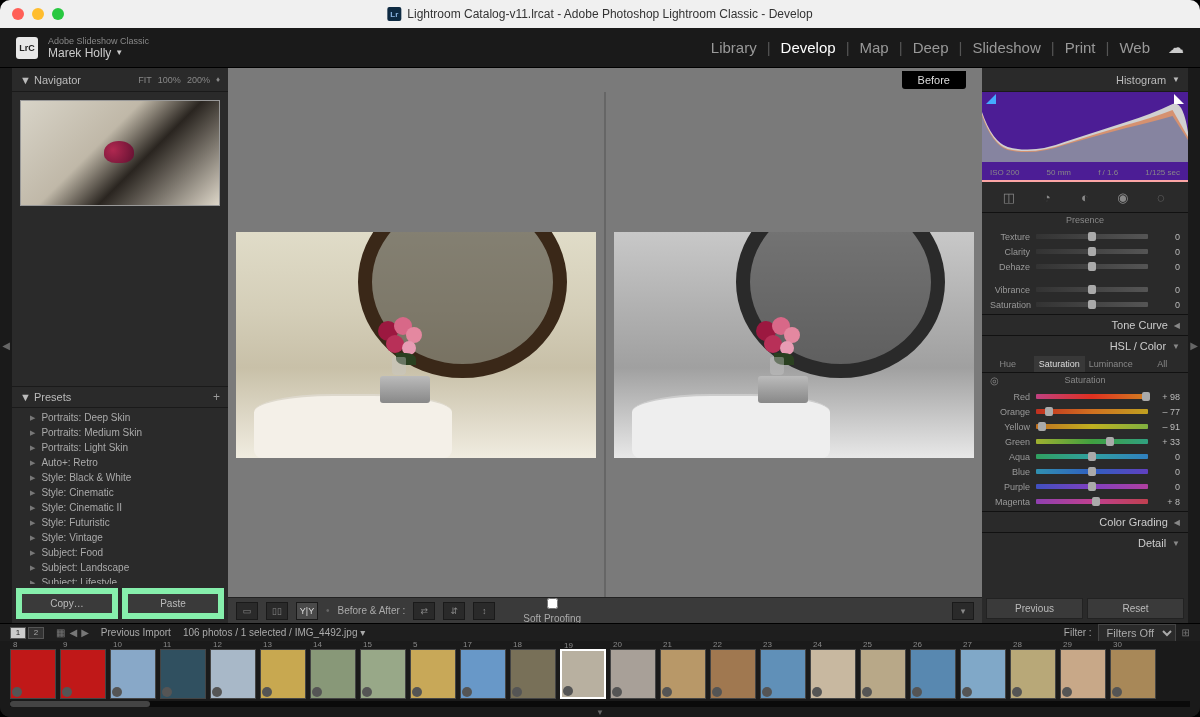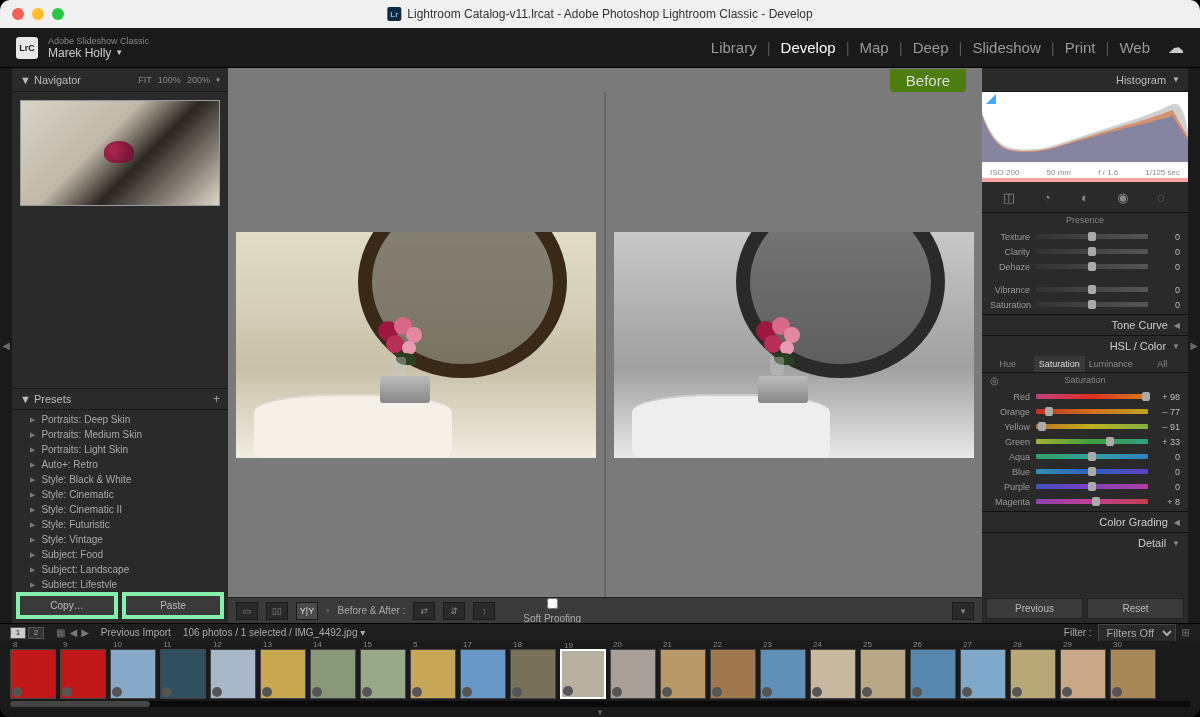--- a/index.html
+++ b/index.html
@@ -33,25 +33,25 @@
 .panel-header { height: 24px; display: flex; align-items: center; justify-content: space-between; padding: 0 8px; font-size: 11px; color: #bbb; border-bottom: 1px solid #1a1a1a; }
 .panel-header.right-align { justify-content: flex-end; gap: 6px; }
 .nav-zoom { font-size: 9px; color: #888; display:flex; gap:6px; align-items:center; }
 .nav-preview { margin: 8px; border: 1px solid #999; height: 106px; background: linear-gradient(135deg, #d8d4c8 0%, #c0b8a8 40%, #2a2520 60%, #ddd6c8 100%); position: relative; }
 .nav-roses { position:absolute; left:42%; top:38%; width:30px; height:22px; background: radial-gradient(circle at 30% 40%, #b02850, #601030); border-radius: 50% 50% 40% 40%; }
 .preset-head { height: 22px; display: flex; align-items: center; justify-content: space-between; padding: 0 8px; font-size: 11px; color: #bbb; border-top: 1px solid #1a1a1a; border-bottom: 1px solid #1a1a1a; }
 .preset-list { flex: 1; overflow-y: auto; padding: 2px 0; }
 .preset-item { display: flex; align-items: center; gap: 6px; padding: 2px 8px 2px 18px; font-size: 10px; color: #aaa; cursor: pointer; }
 .tri { font-size: 7px; color: #777; }
 .cp-btns { display: flex; gap: 4px; padding: 4px; }
-.cp-btn { flex: 1; background: #3a3a3a; border: 4px solid #86efac; color: #bbb; font-size: 10px; padding: 4px; cursor: pointer; text-align:center; }
+.cp-btn { flex: 1; background: #3a3a3a; border: 6px solid #86efac; color: #bbb; font-size: 10px; padding: 4px; cursor: pointer; text-align:center; }
 .center { flex: 1; display: flex; flex-direction: column; background: #7a7a7a; min-width: 0; }
 .compare-labels { height: 24px; display: flex; }
 .cl { flex: 1; display: flex; justify-content: flex-end; align-items: center; padding-right: 16px; }
-.cl-badge { background: #4d7c0f; color: #ddd; font-size: 15px; padding: 3px 16px; border-radius: 0 0 3px 3px; }
+.cl-badge { background: #000000; color: #ddd; font-size: 11px; padding: 3px 16px; border-radius: 0 0 3px 3px; }
 .compare-view { flex: 1; display: flex; gap: 2px; padding: 0; background:#666; }
 .cv-side { flex: 1; background: #7a7a7a; display: flex; align-items: center; justify-content: center; padding: 0 8px; }
 .photo { width: 100%; height: 226px; background: #ddd; position: relative; overflow: hidden; }
 .photo.before { background: linear-gradient(180deg, #e0dcc8 0%, #d4ceb8 35%, #c8c0a8 60%, #f0ece0 100%); }
 .photo.after { background: linear-gradient(180deg, #c8c8c8 0%, #b0b0b0 35%, #a0a0a0 60%, #e8e8e8 100%); }
 .mirror { position: absolute; right: 8%; top: -20%; width: 58%; height: 85%; border: 14px solid #3a2818; border-radius: 50%; background: rgba(40,35,28,0.5); }
 .sink { position: absolute; bottom: 0; left: 5%; width: 55%; height: 28%; background: #f4f0e8; border-radius: 40% 40% 8px 8px / 18px 18px 8px 8px; border-top: 2px solid #ddd8cc;}
 .faucet { position:absolute; bottom:24%; left:40%; width:14%; height:12%; background: linear-gradient(#bbb,#888); border-radius:3px;}
 .roses { position: absolute; left: 36%; top: 36%; width: 70px; height: 54px; }
 .rose { position: absolute; border-radius: 50%; }
@@ -60,21 +60,21 @@
 .r3 { width:16px;height:16px; background:#e488a0; left:40px; top:14px;}
 .r4 { width:18px;height:18px; background:#b83058; left:20px; top:22px;}
 .r5 { width:14px;height:14px; background:#e89cb4; left:36px; top:28px;}
 .leaves{position:absolute;left:30px;top:40px;width:20px;height:12px;background:#2a4020;border-radius:0 50% 0 50%;}
 .vase { position:absolute; left:26px; top:44px; width:14px; height:18px; background: rgba(200,200,200,0.4); border-radius:2px 2px 4px 4px;}
 .toolbar { height: 26px; background: #3a3a3a; display: flex; align-items: center; padding: 0 8px; gap: 8px; font-size: 10px; color: #aaa; border-top: 1px solid #222; }
 .tb-btn { width: 22px; height: 18px; background: #2a2a2a; border: 1px solid #1a1a1a; cursor:pointer; display:inline-flex; align-items:center; justify-content:center; color:#888; font-size:9px;}
 .tb-btn.active { background: #4a4a4a; color: #ddd; }
 .tb-check { display:flex; align-items:center; gap:4px;flex-direction:column; }
 .tb-check input { width:11px; height:11px; }
-.histogram-box { height: 90px; margin: 0; background: #ffffff; position: relative; border-bottom: 4px solid #fca5a5; }
+.histogram-box { height: 90px; margin: 0; background: #4c1d95; position: relative; border-bottom: 2px solid #fca5a5; }
 .histo-svg { width:100%; height:70px; }
 .histo-info { display: flex; justify-content: space-between; padding: 2px 8px; font-size: 8px; color: #888; }
 .orig-photo { padding: 3px 8px; font-size: 9px; color: #888; display:flex; align-items:center; gap:4px; border-bottom:1px solid #111;}
 .orig-photo input{width:10px;height:10px;}
 .tool-icons { display:flex; justify-content:space-around; padding:6px 8px; border-bottom:1px solid #111;}
 .tool-ico { width:18px; height:18px; color:#888; cursor:pointer; display:flex; align-items:center; justify-content:center; font-size:13px;}
 .section-label { text-align:center; font-size:9px; color:#888; padding:2px;}
 .sliders { padding: 2px 8px; }
 .slider-row { display: flex; align-items: center; gap: 6px; height: 15px; font-size: 9px; }
 .slider-row .lbl { width: 40px; text-align: right; color: #999; }

